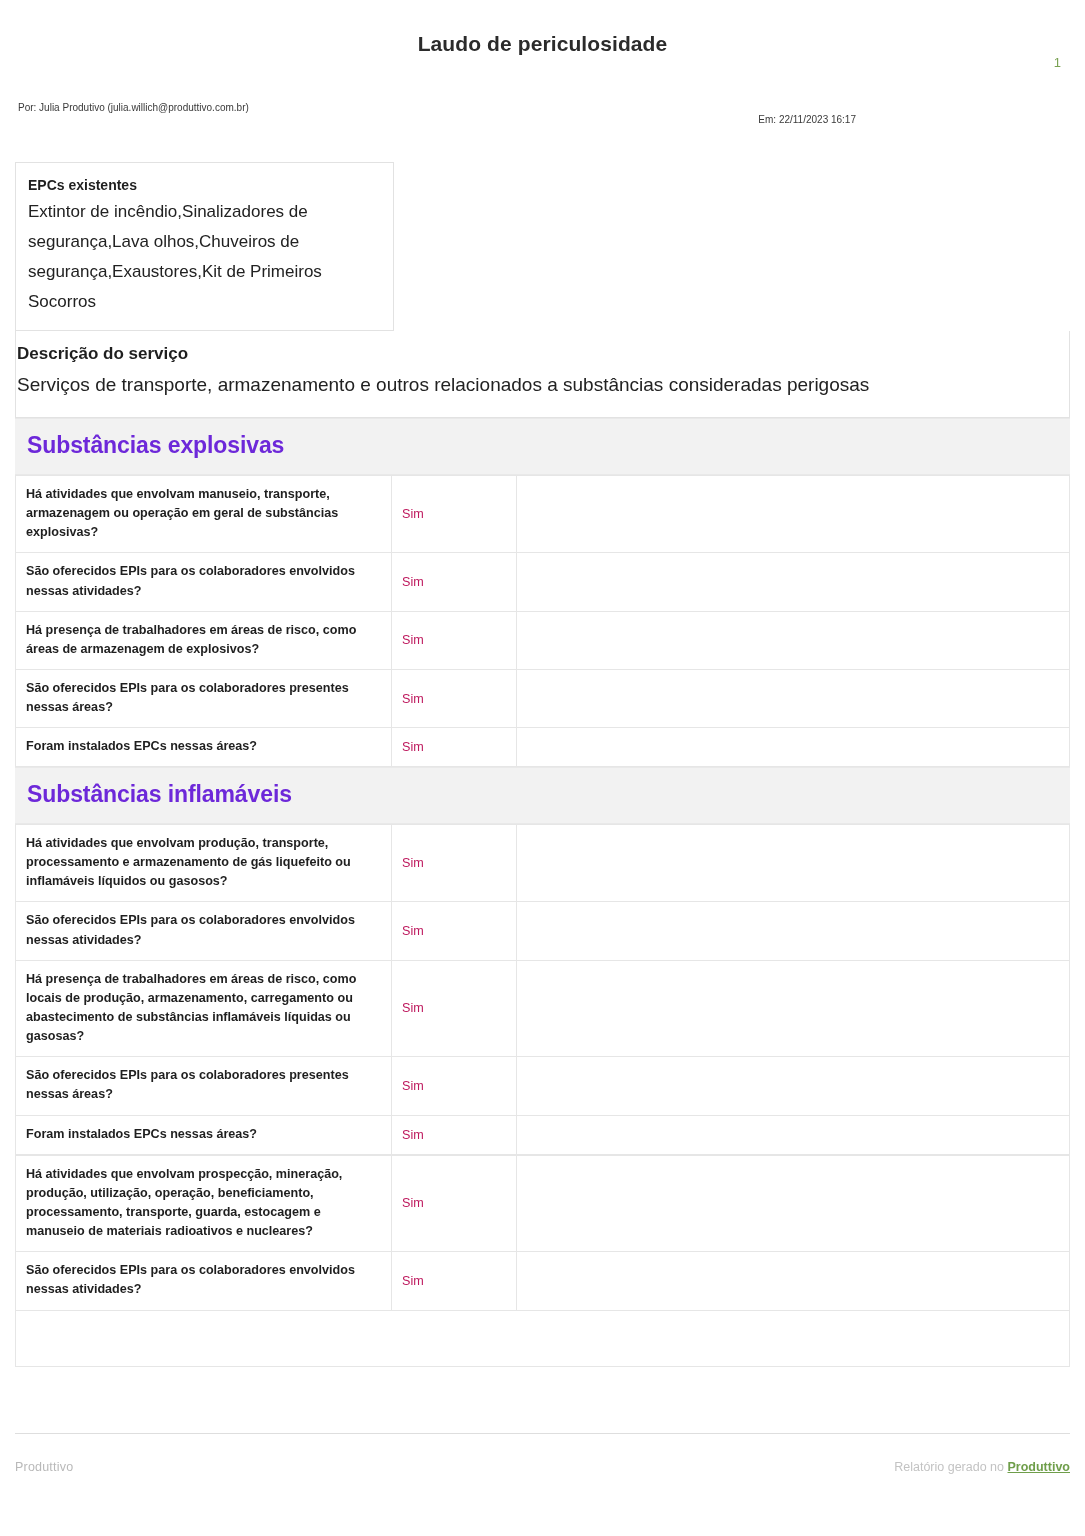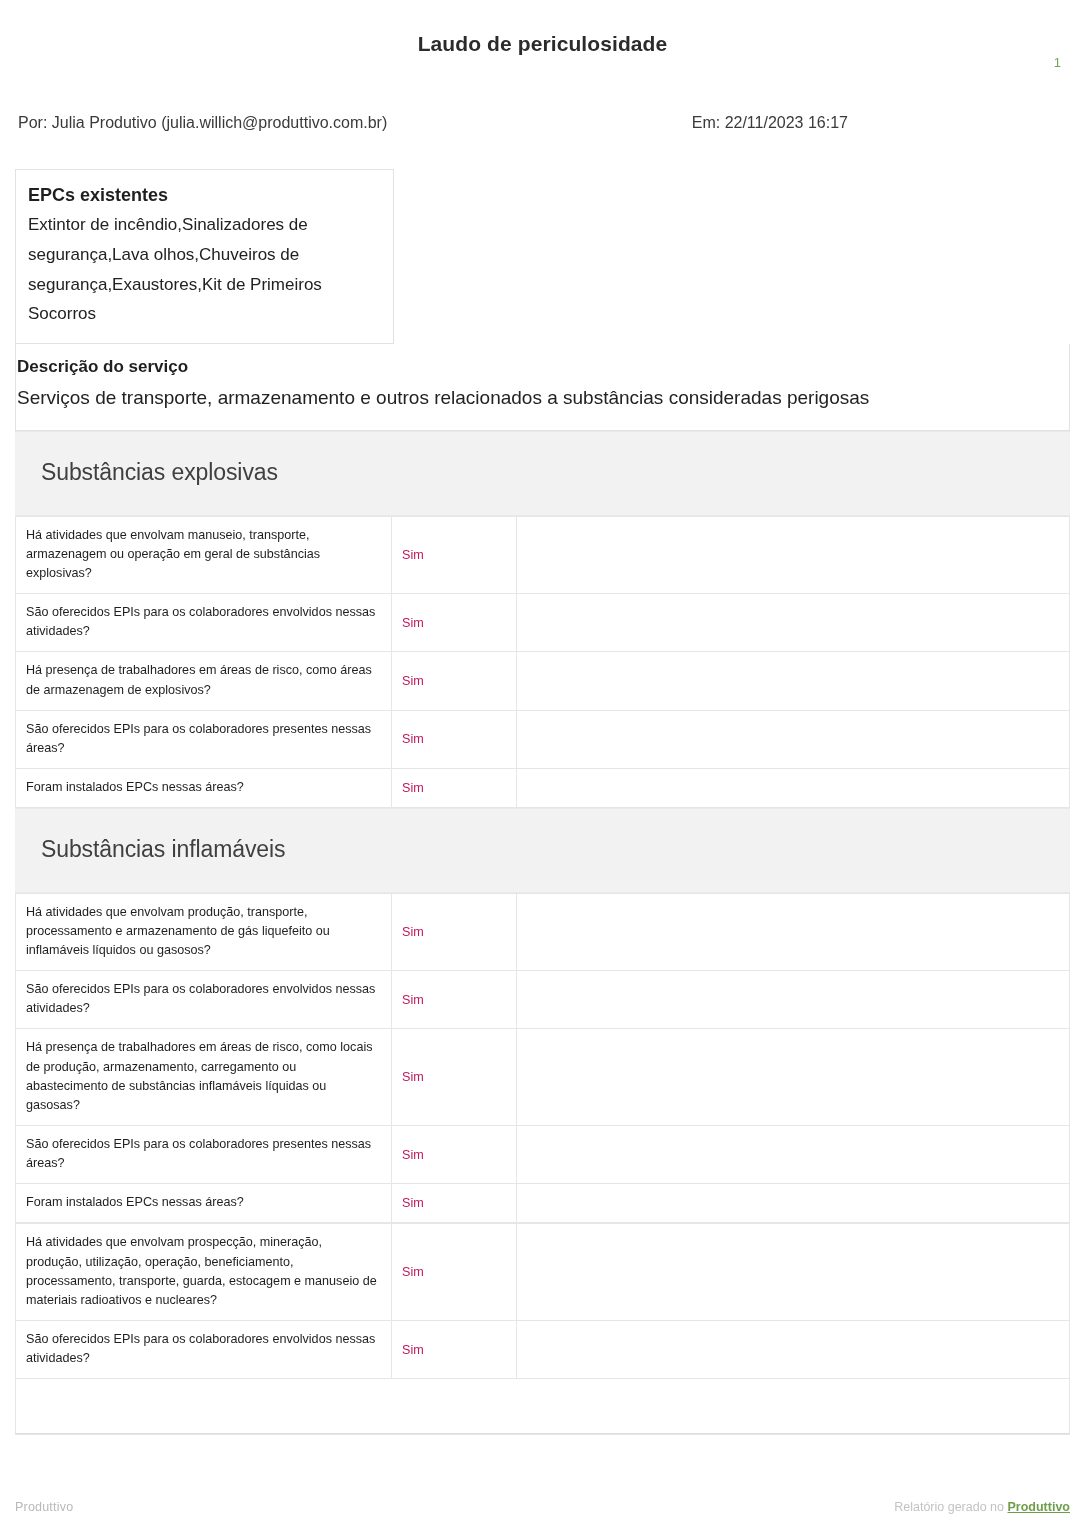--- a/index.html
+++ b/index.html
@@ -39,23 +39,23 @@
     font-size: 21px;
     font-weight: bold;
     color: #2b2b2b;
     padding-top: 32px;
     letter-spacing: 0.1px;
   }
 
   .meta-row {
     display: flex;
     justify-content: space-between;
-    align-items: flex-end;
-    padding: 33px 22px 0 18px;
-    font-size: 16px;
+    align-items: center;
+    padding: 33px 14px 0 18px;
+    font-size: 10px;
     color: #3a3a3a;
   }
   .meta-left { white-space: nowrap; }
   .meta-right {
     white-space: nowrap;
     margin-right: 215px;
     margin-top: 25px;
   }
 
   
@@ -73,21 +73,21 @@
   .epc-cell {
     width: 353px;
     border: 1px solid #e2e2e2;
     padding: 12px 12px 14px 12px;
     vertical-align: top;
   }
   .epc-empty {
     border: none;
   }
   .block-title {
-    font-size: 18px;
+    font-size: 14px;
     font-weight: bold;
     color: #1f1f1f;
     line-height: 1.45;
     margin: 0 0 2px 0;
   }
   .block-value {
     font-size: 17px;
     font-weight: 400;
     color: #222222;
     line-height: 1.75;
@@ -116,24 +116,24 @@
   }
 
   
   .section-band {
     background: #f2f2f2;
     border-top: 1px solid #e9e9e9;
     border-bottom: 1px solid #e9e9e9;
     padding: 13px 12px 14px 12px;
   }
   .section-band h2 {
-    margin: 14px;
+    margin: 0;
     font-size: 23px;
-    font-weight: normal;
-    color: #404040;
+    font-weight: bold;
+    color: #6d28d9;
     line-height: 1.2;
     letter-spacing: -0.1px;
   }
 
   
   .qa-table {
     width: 100%;
     border-collapse: collapse;
     table-layout: fixed;
   }
@@ -141,21 +141,21 @@
     border: 1px solid #e6e6e6;
     vertical-align: middle;
   }
   .col-q  { width: 353px; }
   .col-a  { width: 104px; }
   .col-x  { width: auto; }
 
   .qa-q {
     padding: 9px 12px 10px 10px;
     font-size: 12.6px;
-    font-weight: normal;
+    font-weight: bold;
     color: #1f1f1f;
     line-height: 1.52;
   }
   .qa-a {
     padding: 9px 10px;
     font-size: 12.6px;
     font-weight: 400;
     color: #be185d;
   }
   .qa-x {
@@ -175,21 +175,21 @@
     left: 15px;
     right: 15px;
     top: 1433px;
     height: 1px;
     background: #dedede;
   }
   .footer {
     position: absolute;
     left: 15px;
     right: 15px;
-    top: 1500px;
+    top: 1460px;
     display: flex;
     justify-content: space-between;
     align-items: baseline;
     font-size: 12.5px;
     color: #b9b9b9;
   }
   .footer-left {
     color: #b9b9b9;
     letter-spacing: 0.2px;
   }

